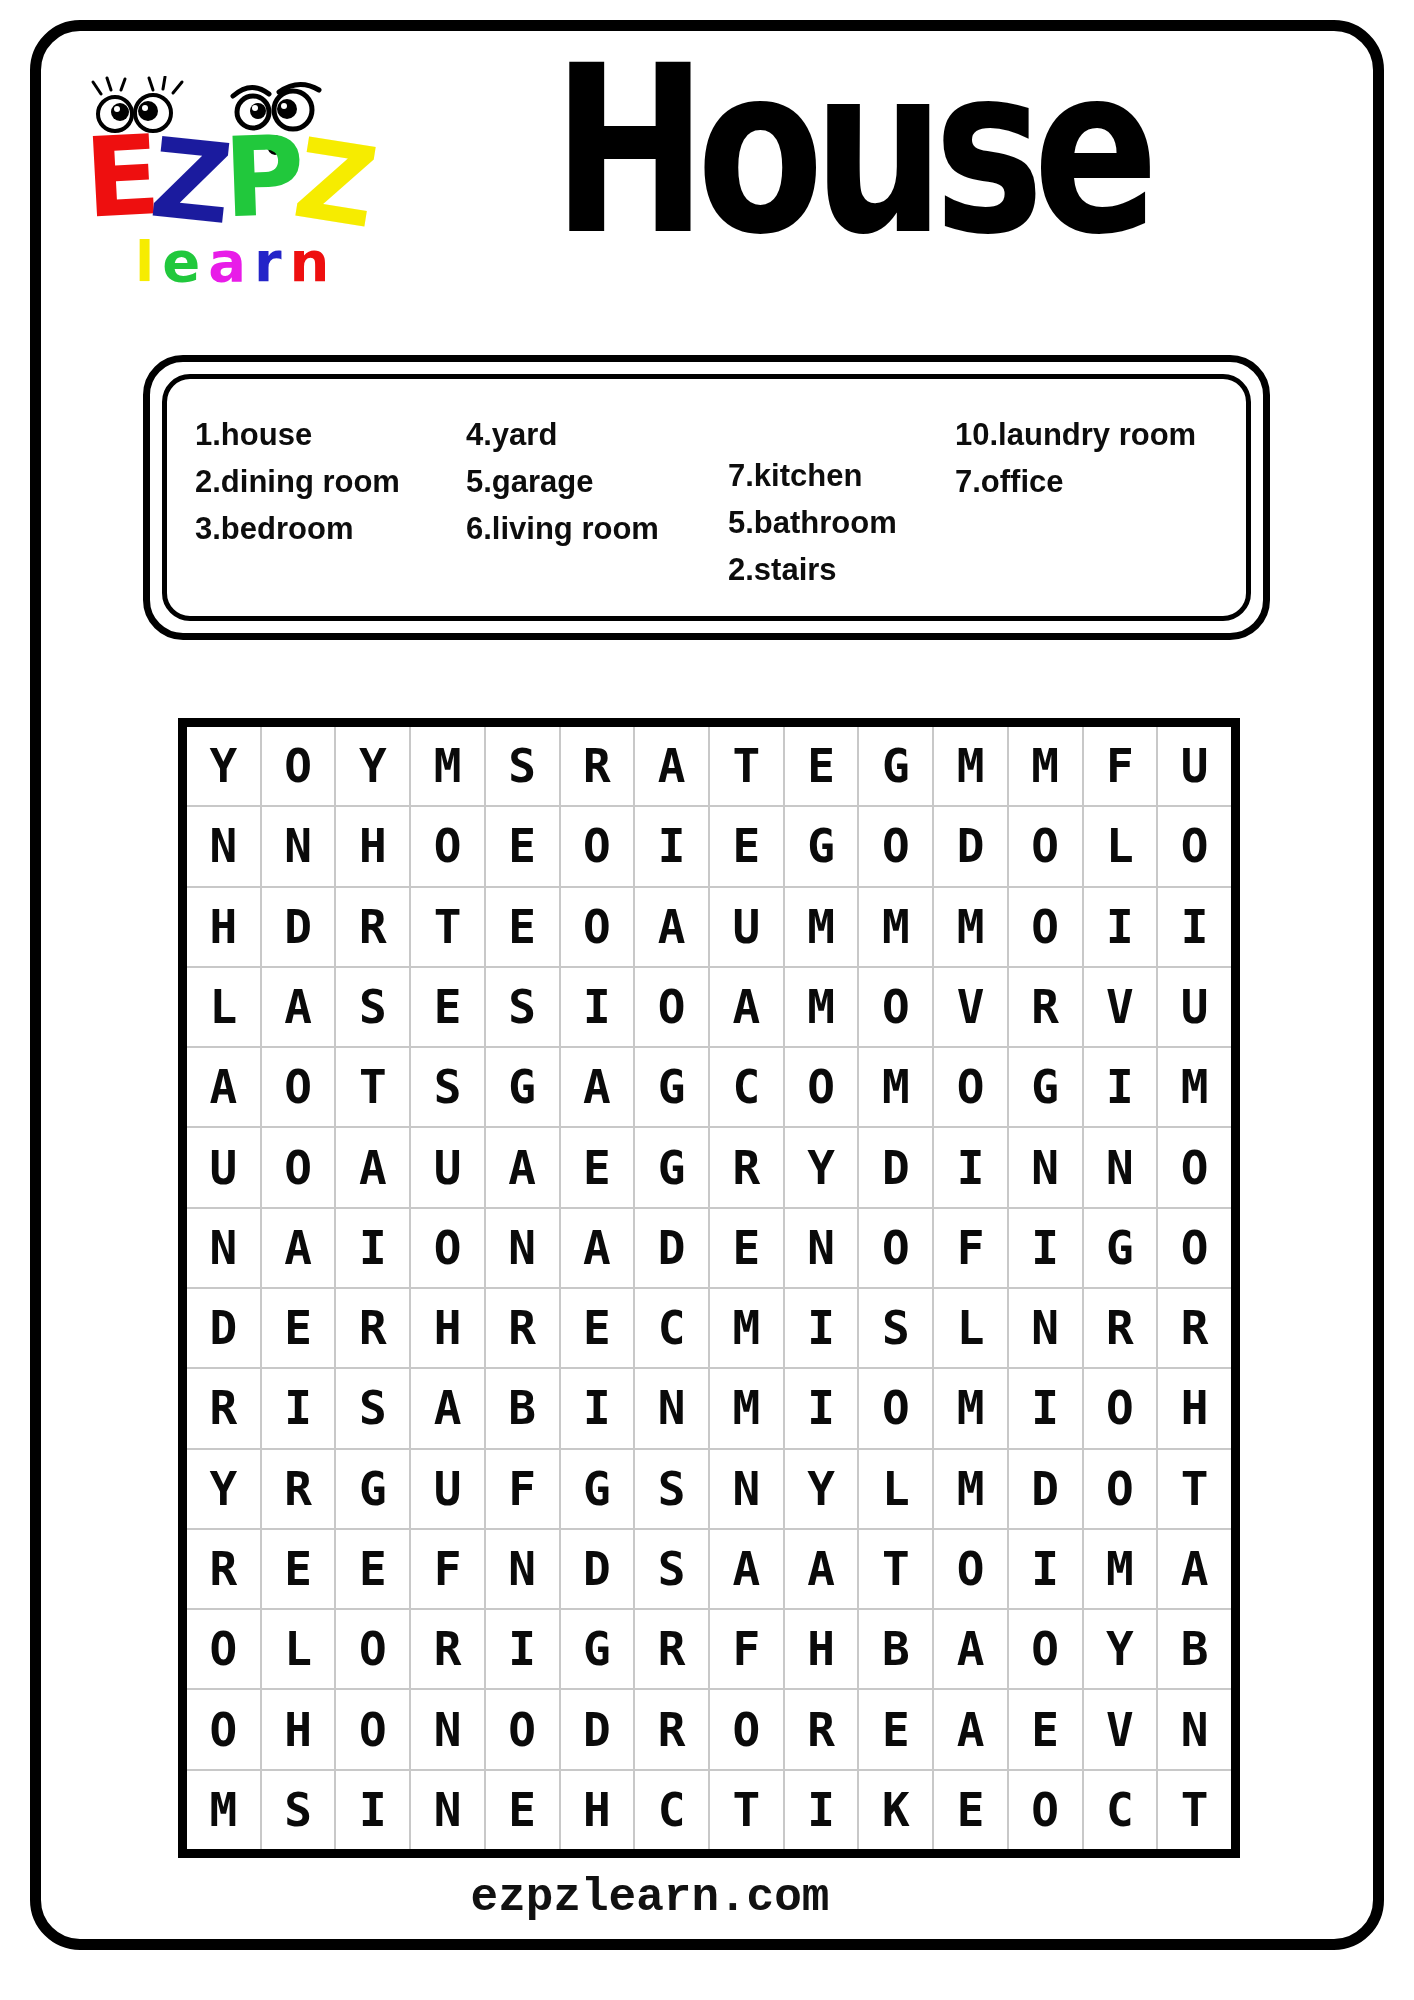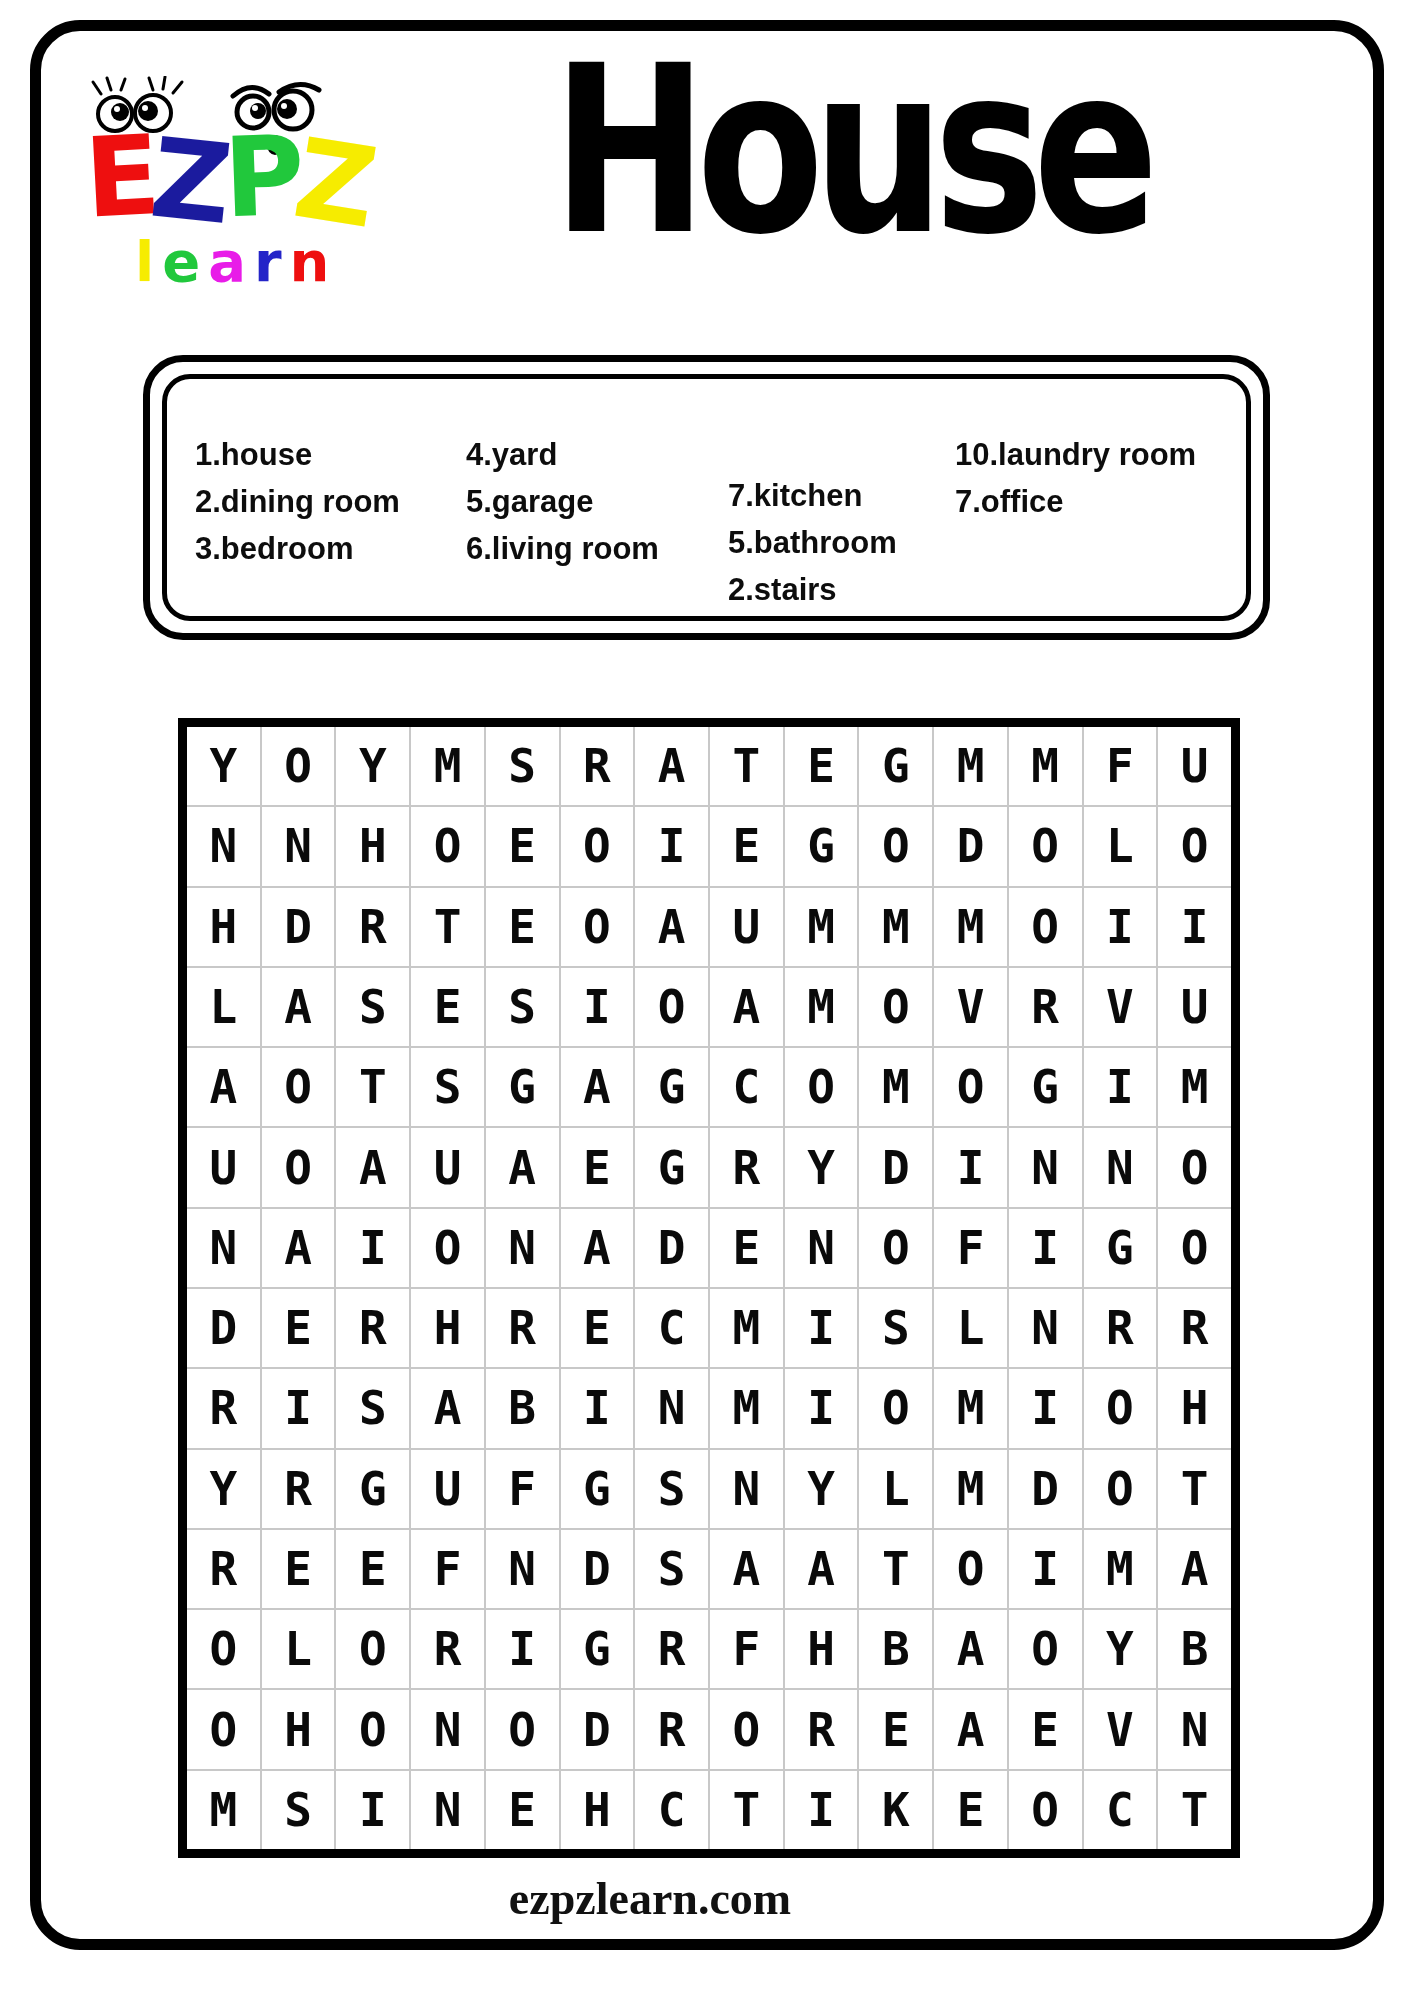--- a/index.html
+++ b/index.html
@@ -38,21 +38,21 @@
   }
   
   .word-box{
     position:absolute;left:143px;top:355px;width:1127px;height:285px;
     box-sizing:border-box;border:7px solid #000;border-radius:40px;padding:12px;
   }
   .word-box-inner{
     box-sizing:border-box;width:100%;height:100%;
     border:5px solid #000;border-radius:28px;position:relative;
   }
-  .word-col{position:absolute;top:52px;}
+  .word-col{position:absolute;top:32px;}
   .word-col.c0{left:28px;}
   .word-col.c1{left:299px;}
   .word-col.c2{left:561px;margin-top:41px;}
   .word-col.c3{left:788px;}
   .word-item{
     font-size:31px;font-weight:700;line-height:47px;white-space:nowrap;color:#0d0d0d;
     font-family:"Liberation Sans",sans-serif;
   }
   
   .grid{
@@ -63,21 +63,21 @@
   }
   .cell{
     background:#fff;display:flex;align-items:center;justify-content:center;
     font-family:"DejaVu Sans Mono",monospace;font-weight:bold;font-size:46px;
     color:#0a0a0a;line-height:1;
   }
   
   .footer{
     position:absolute;left:0;top:1872px;width:1300px;text-align:center;
     font-size:46px;font-weight:bold;color:#111;
-    font-family:Liberation Serif, serif;
+    font-family:Liberation Mono, monospace;
   }
 </style>
 </head>
 <body>
 
 <div class="page-frame"></div>
 
 <div class="logo">
   <svg class="logo-eyes-girl" viewBox="0 0 108 66">
     <g stroke="#000" stroke-width="3" stroke-linecap="round">

